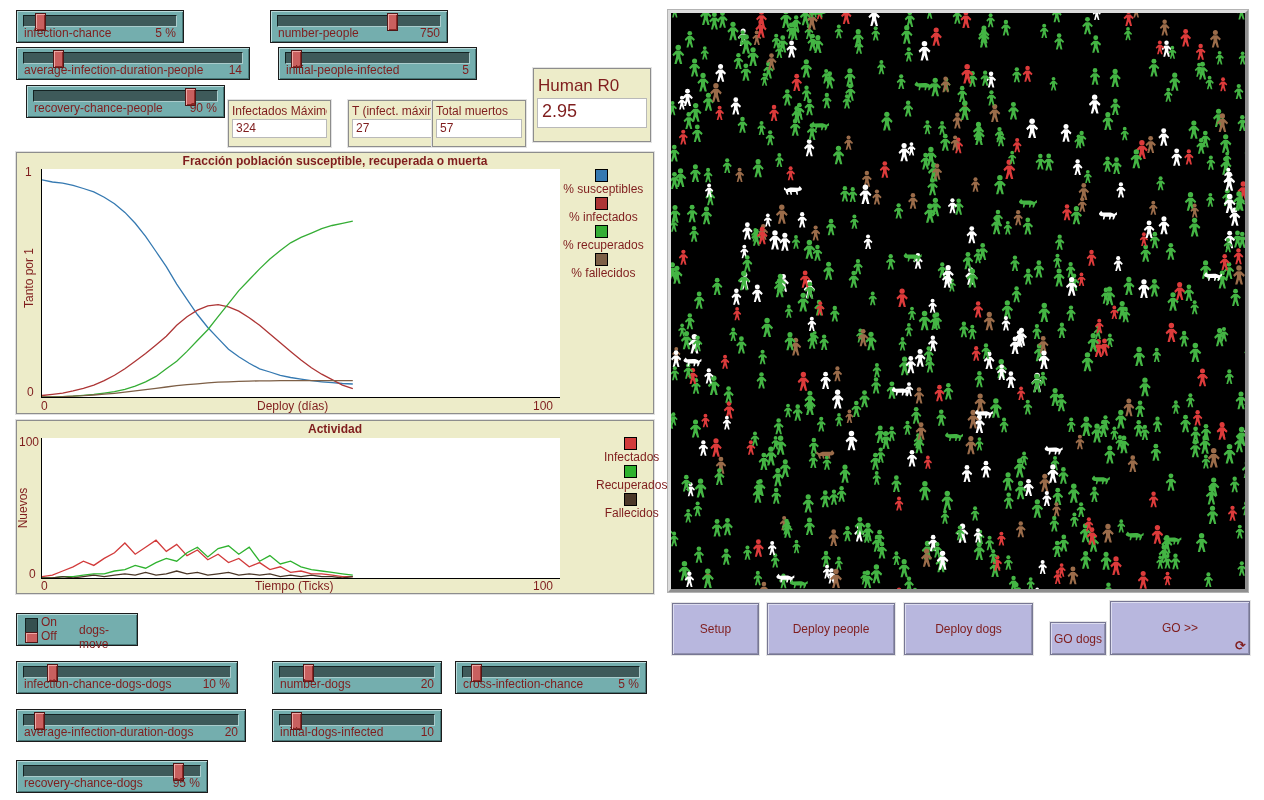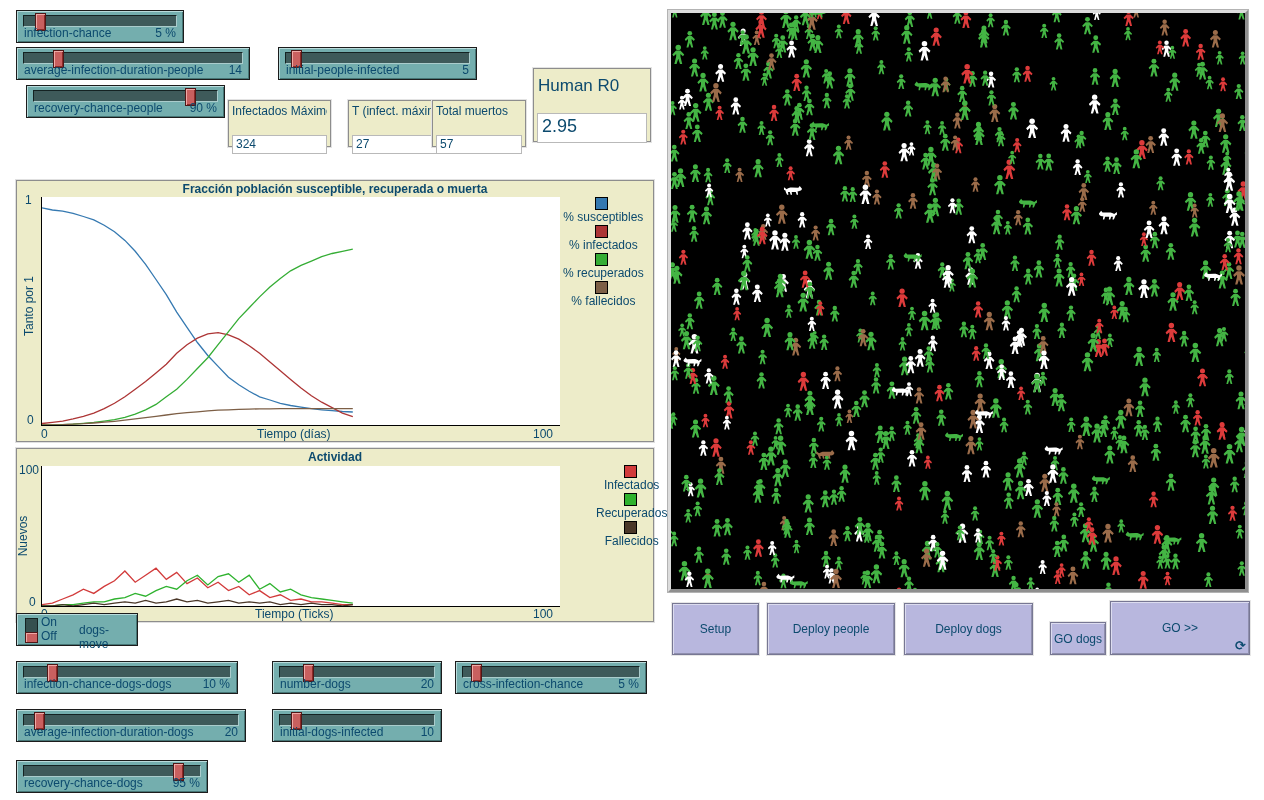--- a/index.html
+++ b/index.html
@@ -1,17 +1,17 @@
 <!DOCTYPE html>
 <html><head>
 <meta charset="utf-8">
 <style>
   html,body{margin:0;padding:0;background:#fff;}
   #app{position:relative;width:1264px;height:800px;background:#fff;overflow:hidden;
-       font-family:"Liberation Sans","DejaVu Sans",sans-serif;font-size:12px;color:#0c4a6e;}
+       font-family:"Liberation Sans","DejaVu Sans",sans-serif;font-size:12px;color:#7f1d1d;}
 
   
   .slider{position:absolute;background:#74aeae;border:1px solid #1c1c1c;
           box-shadow:inset 1px 1px 0 #b9dcdc, inset -1px -1px 0 #467676;}
   .s-groove{position:absolute;left:6px;right:6px;top:4px;height:10px;background:#3e5a5a;
             border-top:1px solid #142222;border-left:1px solid #142222;
             border-bottom:1px solid #aacccc;border-right:1px solid #aacccc;}
   .s-handle{position:absolute;top:-3px;width:9px;height:16px;background:#c9605f;
             border:1px solid #4f1717;box-shadow:inset 1px 1px 0 #efa9a6, inset -1px -1px 0 #8d2a27;}
   .s-row{position:absolute;left:7px;right:7px;bottom:2px;display:flex;justify-content:space-between;}
@@ -23,28 +23,28 @@
            border:1px solid #142222;}
   .sw-handle{position:absolute;left:-1px;bottom:-1px;width:11px;height:9px;background:#c9605f;
              border:1px solid #4f1717;box-shadow:inset 1px 1px 0 #efa9a6;}
   .sw-onoff{position:absolute;left:24px;top:1px;line-height:14px;font-size:12px;}
   .sw-label{position:absolute;left:62px;top:9px;}
 
   
   .monitor{position:absolute;background:#edecc9;border:1px solid #8d8d8d;
            box-shadow:0 0 0 1px #e3e3e3;padding:3px 3px;}
   .m-label{display:block;white-space:nowrap;overflow:hidden;}
-  .m-value{display:block;background:#fff;border:1px solid #b9b9b9;margin-top:17px;
+  .m-value{display:block;background:#fff;border:1px solid #b9b9b9;margin-top:1px;
            padding:1px 3px;height:15px;}
   .monitor.big .m-label{font-size:17px;margin:4px 1px 2px;}
   .monitor.big .m-value{font-size:18px;height:24px;padding:2px 4px;}
 
   
   .plot{position:absolute;background:#edecc9;border:1px solid #8d8d8d;
-        box-shadow:0 0 0 1px #e0e0e0;margin-top:28px;}
+        box-shadow:0 0 0 1px #e0e0e0;}
   .p-title{position:absolute;left:0;right:0;top:1px;text-align:center;font-weight:bold;}
   .p-area{position:absolute;background:#fff;border-left:1px solid #000;border-bottom:1px solid #000;}
   .p-ylab{position:absolute;transform:rotate(-90deg);transform-origin:center;white-space:nowrap;}
   .tick{position:absolute;font-size:12px;}
   .legend{position:absolute;}
   .lg-row{display:flex;align-items:center;margin-bottom:1px;white-space:nowrap;flex-direction:column;}
   .lg-sw{width:11px;height:11px;border:1px solid #000;margin-right:3px;flex:none;}
 
   
   .btn{position:absolute;background:#b8b7de;border:1px solid #777793;
@@ -62,20 +62,29 @@
 
 <div id="app">
 
   <div class="slider" style="left:16px;top:10px;width:166px;height:31px">
     <div class="s-groove">
         <div class="s-handle" style="left: 11px;"></div>
       </div>
     <div class="s-row">
         <span>infection-chance</span>
         <span>5 %</span>
+      </div>
+  </div>
+  <div class="slider" style="left:270px;top:10px;width:176px;height:31px">
+    <div class="s-groove">
+        <div class="s-handle" style="left: 109px;"></div>
+      </div>
+    <div class="s-row">
+        <span>number-people</span>
+        <span>750</span>
       </div>
   </div>
   <div class="slider" style="left:16px;top:47px;width:232px;height:31px">
     <div class="s-groove">
         <div class="s-handle" style="left: 29px;"></div>
       </div>
     <div class="s-row">
         <span>average-infection-duration-people</span>
         <span>14</span>
       </div>
@@ -123,21 +132,21 @@
           <polyline points="0.0,10.9 10.4,13.0 20.7,14.1 31.1,16.3 41.4,19.5 51.8,22.8 62.2,28.2 72.5,34.7 82.9,43.4 93.2,54.3 103.6,67.3 114.0,82.5 124.3,97.7 134.7,115.1 145.0,130.3 155.4,145.5 165.8,158.5 176.1,169.4 186.5,180.2 196.8,187.8 207.2,194.3 217.6,199.8 227.9,203.0 238.3,206.3 248.6,208.5 259.0,210.2 269.4,211.7 279.7,212.8 290.1,213.7 300.4,214.5 310.8,215.0" fill="none" stroke="#3579b1" stroke-width="1.3"></polyline>
           <polyline points="0.0,226.5 10.4,225.4 20.7,224.1 31.1,221.9 41.4,219.3 51.8,216.1 62.2,211.7 72.5,206.3 82.9,199.8 93.2,192.2 103.6,184.6 114.0,175.9 124.3,167.2 134.7,156.3 145.0,147.7 155.4,141.1 165.8,136.8 176.1,135.7 186.5,137.9 196.8,142.2 207.2,148.7 217.6,156.3 227.9,165.0 238.3,173.7 248.6,182.4 259.0,191.1 269.4,198.7 279.7,205.2 290.1,210.6 300.4,216.1 310.8,219.7" fill="none" stroke="#ad3535" stroke-width="1.3"></polyline>
           <polyline points="0.0,228.0 10.4,228.0 20.7,227.6 31.1,227.1 41.4,226.3 51.8,225.4 62.2,224.1 72.5,222.6 82.9,220.4 93.2,217.1 103.6,212.8 114.0,207.4 124.3,199.8 134.7,192.2 145.0,182.4 155.4,171.5 165.8,160.7 176.1,147.7 186.5,134.6 196.8,121.6 207.2,110.7 217.6,99.9 227.9,90.1 238.3,81.4 248.6,73.8 259.0,68.4 269.4,64.1 279.7,59.7 290.1,56.5 300.4,54.3 310.8,52.1" fill="none" stroke="#35ad35" stroke-width="1.3"></polyline>
           <polyline points="0.0,228.0 10.4,227.8 20.7,227.6 31.1,227.1 41.4,226.7 51.8,226.0 62.2,225.2 72.5,224.3 82.9,223.2 93.2,221.9 103.6,220.6 114.0,219.3 124.3,218.0 134.7,216.7 145.0,215.6 155.4,214.8 165.8,213.9 176.1,213.2 186.5,212.8 196.8,212.4 207.2,212.1 217.6,211.9 227.9,211.9 238.3,211.7 248.6,211.7 259.0,211.7 269.4,211.7 279.7,211.7 290.1,211.7 300.4,211.7 310.8,211.7" fill="none" stroke="#7d5f46" stroke-width="1.3"></polyline>
         </svg>
     </div>
     <div class="p-ylab" style="left:-18px;top:118px">Tanto por 1</div>
     <span class="tick" style="left:8px;top:12px">1</span>
     <span class="tick" style="left:10px;top:232px">0</span>
     <span class="tick" style="left:24px;top:246px">0</span>
-    <span class="tick" style="left:240px;top:246px">Tiempo (días)</span>
+    <span class="tick" style="left:240px;top:246px">Deploy (días)</span>
     <span class="tick" style="left:516px;top:246px">100</span>
     <div class="legend" style="left:546px;top:16px">
         <div class="lg-row">
           <span class="lg-sw" style="background: rgb(53, 121, 177);"></span>
           <span>% susceptibles</span>
         </div>
         <div class="lg-row">
           <span class="lg-sw" style="background: rgb(173, 53, 53);"></span>
           <span>% infectados</span>
         </div>

